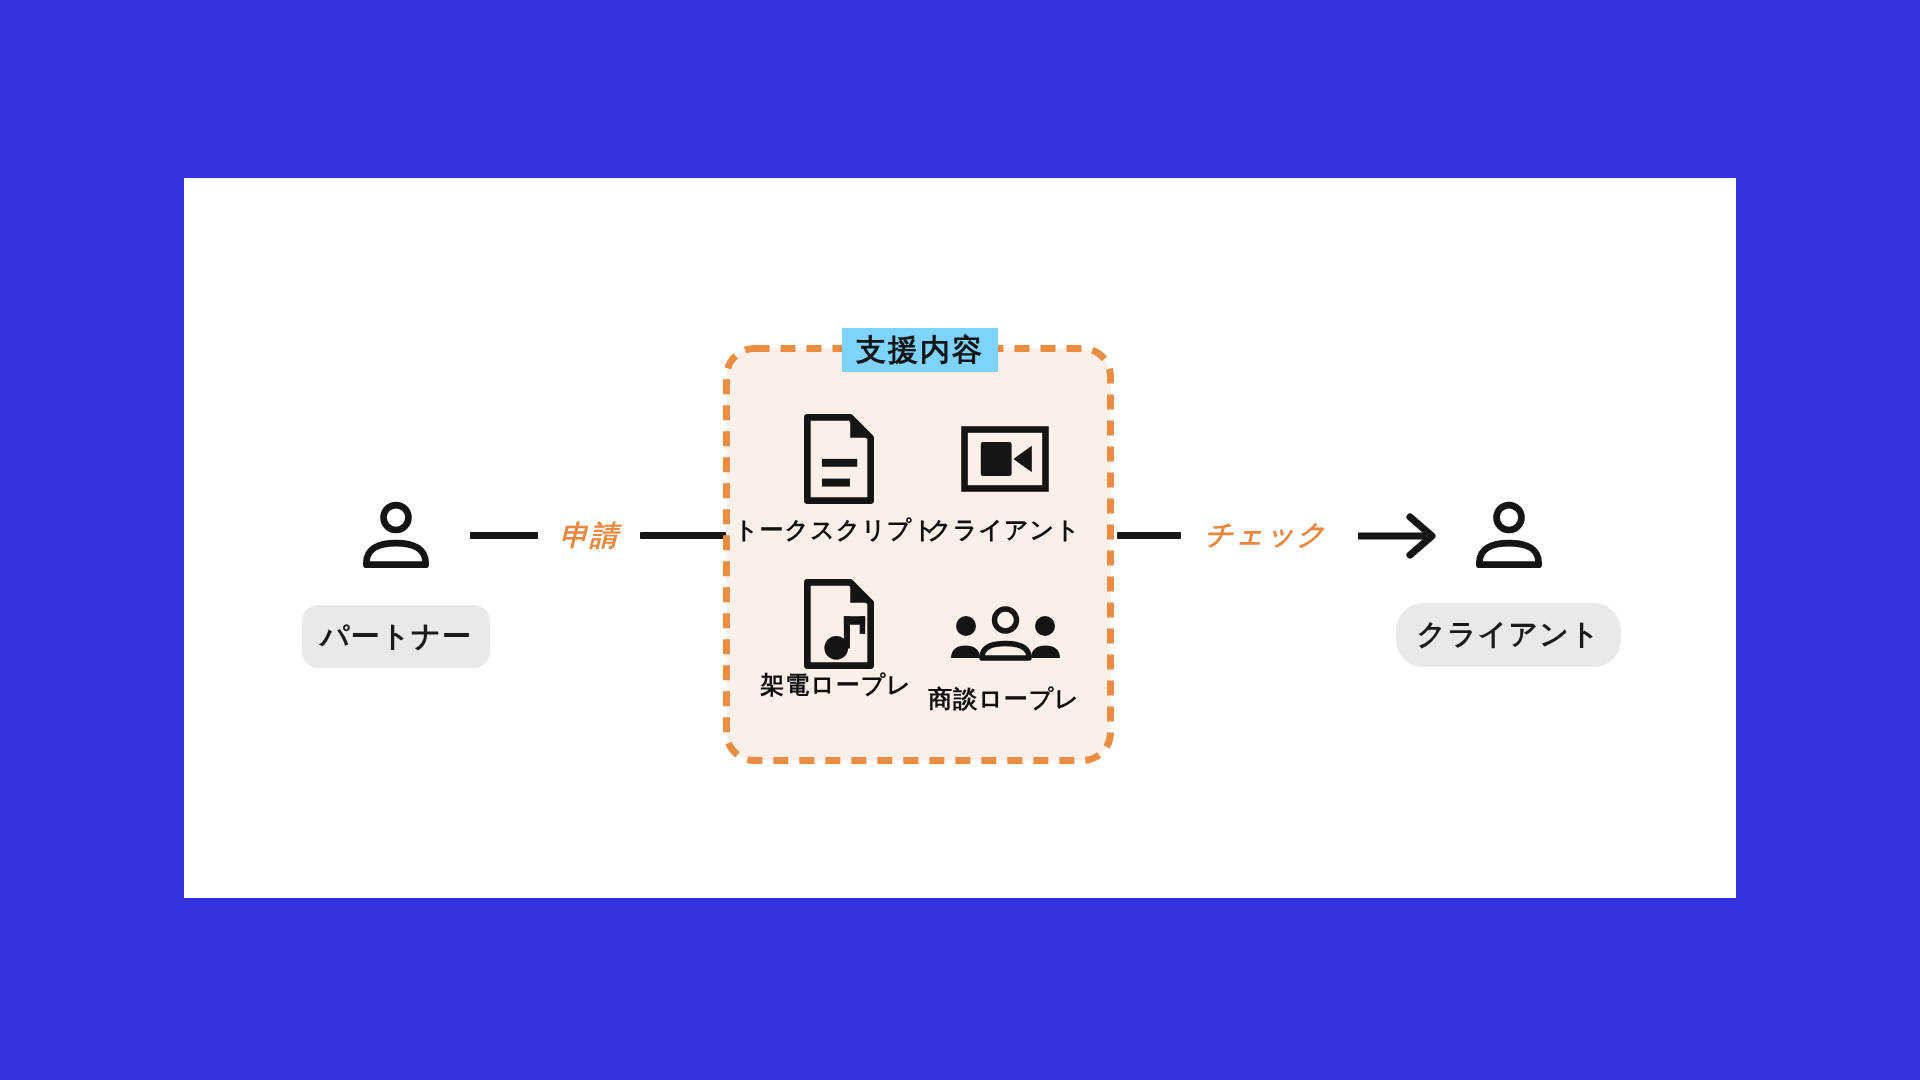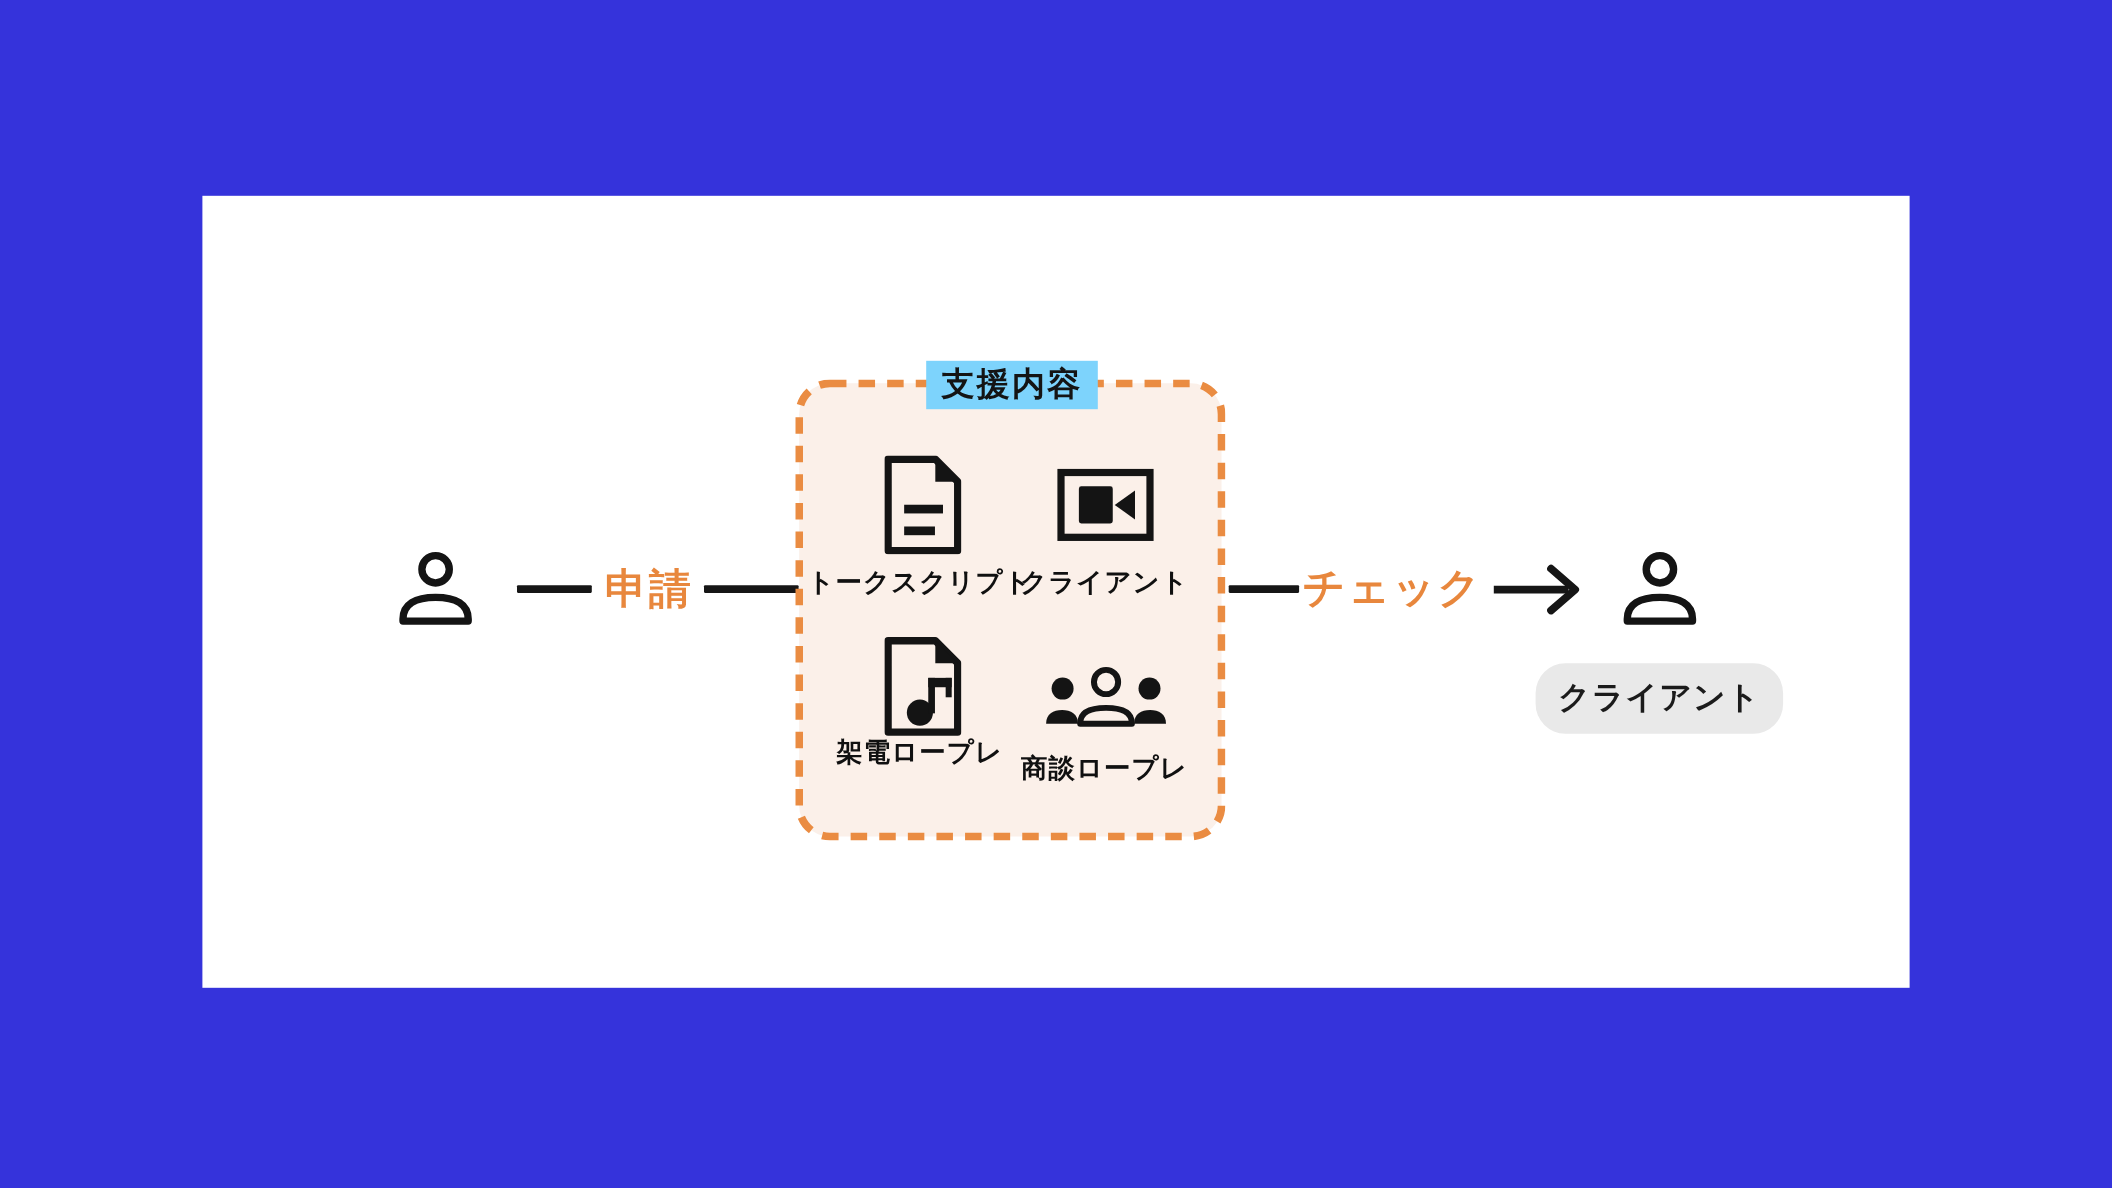--- a/index.html
+++ b/index.html
@@ -38,22 +38,22 @@
   .pill-client{left:1212px;top:425px;width:225px;height:64px;border-radius:27px;}
 
   
   .hline{background:#161616;height:7px;border-radius:1px;}
   .line-a1{left:286px;top:354px;width:68px;}
   .line-a2{left:456px;top:354px;width:86px;}
   .line-b1{left:933px;top:354px;width:64px;}
 
   .flow-label{
     color:var(--orange);
-    font-size:38px;line-height:44px;letter-spacing:2px;
-    transform:translateX(-50%);white-space:nowrap;
+    font-size:28px;line-height:44px;letter-spacing:2px;
+    transform:translateX(-50%);white-space:nowrap;font-style:italic;
   }
   .flow-request{left:406px;top:336px;}
   .flow-check{left:1082px;top:335px;}
   .arrow-svg{left:1172px;top:334px;}
 
   
   .support-border{left:539px;top:167px;}
   .support-title{
     left:736px;top:150px;height:44px;line-height:44px;
     transform:translateX(-50%);
@@ -76,20 +76,23 @@
 </head>
 <body>
 
 <div class="stage">
   <div class="card">
 
     <svg class="abs person-left" width="76" height="70" viewBox="0 0 50 46" fill="none">
       <circle cx="25" cy="11.5" r="8.2" stroke="#141414" stroke-width="4.4"></circle>
       <path d="M5.5 42.5 v-1.2 c0 -9 7.5 -13 19.5 -13 s19.5 4 19.5 13 v1.2 z" stroke="#141414" stroke-width="4.4" stroke-linejoin="round"></path>
     </svg>
+    <div class="abs pill pill-partner">
+      <span>パートナー</span>
+    </div>
 
     <div class="abs hline line-a1"></div>
     <div class="abs flow-label flow-request">申請</div>
     <div class="abs hline line-a2"></div>
 
     <svg class="abs support-border" width="391" height="419" viewBox="0 0 391 419">
       <rect x="3.5" y="3.5" width="384" height="412" rx="28" fill="#FBF0E9" stroke="#EA8C42" stroke-width="7" stroke-dasharray="15 11"></rect>
     </svg>
     <div class="abs support-title">支援内容</div>
 

